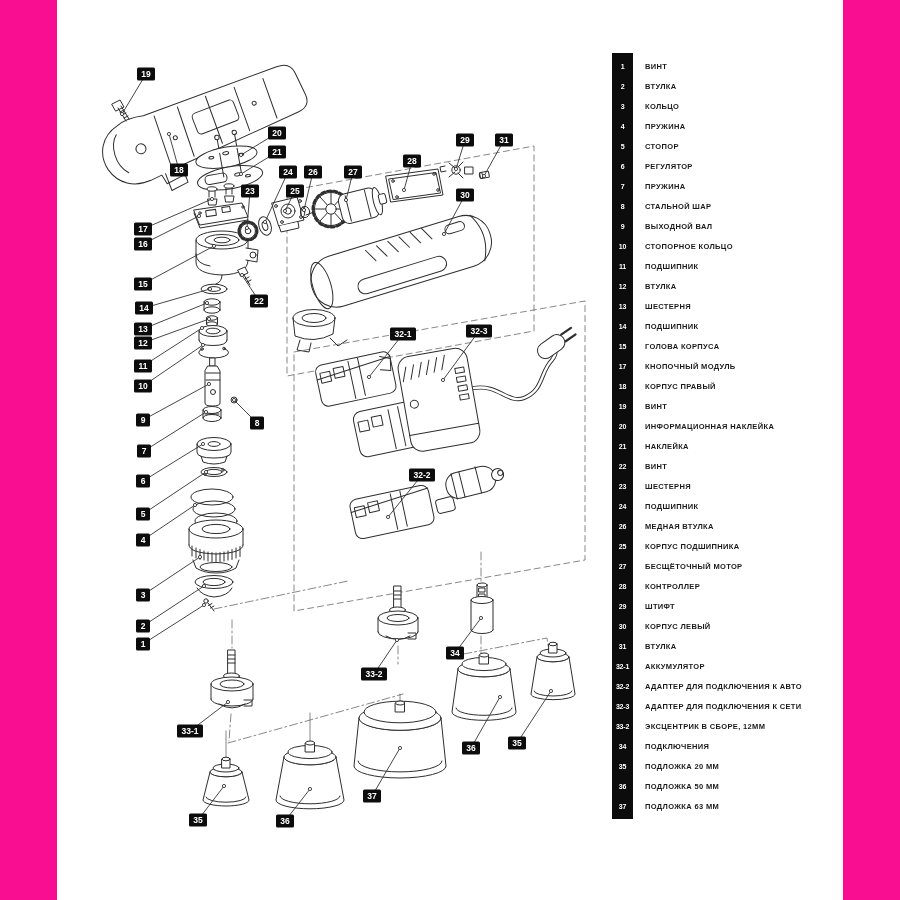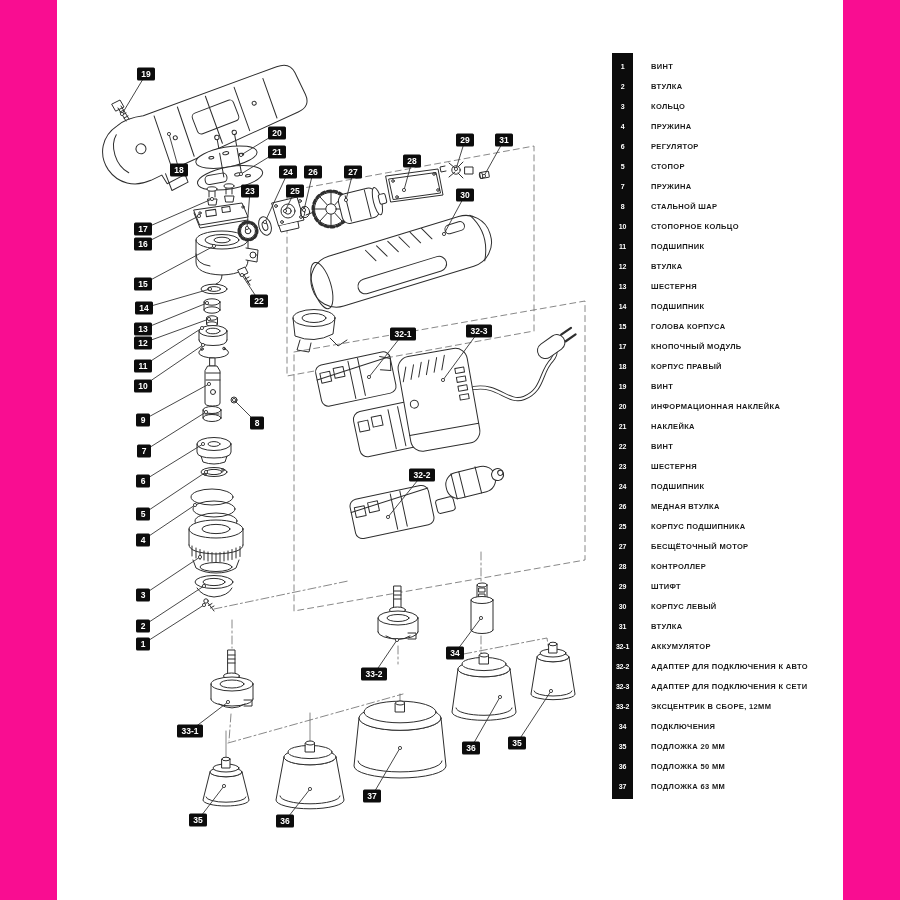--- a/index.html
+++ b/index.html
@@ -16,21 +16,21 @@
   .parts-list::before{
     content:"";position:absolute;left:0;top:-3px;bottom:-3px;width:21px;background:#0c0c0c;
   }
   .plrow{display:flex;height:20px;align-items:center;position:relative}
   .plnum{
     width:21px;align-self:stretch;background:#0c0c0c;color:#fff;
     font-weight:bold;font-size:7px;display:flex;align-items:center;justify-content:center;
     letter-spacing:-0.2px;
   }
   .pllabel{
-    padding-left:18px;font-size:7.5px;font-weight:bold;color:#1a1a1a;
+    padding-left:12px;font-size:7.5px;font-weight:bold;color:#1a1a1a;
     letter-spacing:0.35px;white-space:nowrap;
   }
 
   #diagram-svg .leader{stroke:#333;stroke-width:0.9;fill:none}
   #diagram-svg .ldot{fill:#fff;stroke:#333;stroke-width:0.9}
   #diagram-svg .cbox{fill:#0c0c0c;stroke:none}
   #diagram-svg .ctext{
     font-family:"Liberation Sans",sans-serif;font-weight:bold;font-size:8.5px;
     fill:#fff;text-anchor:middle;stroke:none;
   }
@@ -642,36 +642,40 @@
     </div>
     <div class="plrow">
       <span class="plnum">3</span>
       <span class="pllabel">КОЛЬЦО</span>
     </div>
     <div class="plrow">
       <span class="plnum">4</span>
       <span class="pllabel">ПРУЖИНА</span>
     </div>
     <div class="plrow">
+      <span class="plnum">5</span>
+      <span class="pllabel">СТОПОР</span>
+    </div>
+    <div class="plrow">
       <span class="plnum">6</span>
       <span class="pllabel">РЕГУЛЯТОР</span>
     </div>
     <div class="plrow">
-      <span class="plnum">5</span>
-      <span class="pllabel">СТОПОР</span>
-    </div>
-    <div class="plrow">
       <span class="plnum">7</span>
       <span class="pllabel">ПРУЖИНА</span>
     </div>
     <div class="plrow">
       <span class="plnum">8</span>
       <span class="pllabel">СТАЛЬНОЙ ШАР</span>
     </div>
     <div class="plrow">
+      <span class="plnum">9</span>
+      <span class="pllabel">ВЫХОДНОЙ ВАЛ</span>
+    </div>
+    <div class="plrow">
       <span class="plnum">10</span>
       <span class="pllabel">СТОПОРНОЕ КОЛЬЦО</span>
     </div>
     <div class="plrow">
       <span class="plnum">11</span>
       <span class="pllabel">ПОДШИПНИК</span>
     </div>
     <div class="plrow">
       <span class="plnum">12</span>
       <span class="pllabel">ВТУЛКА</span>

